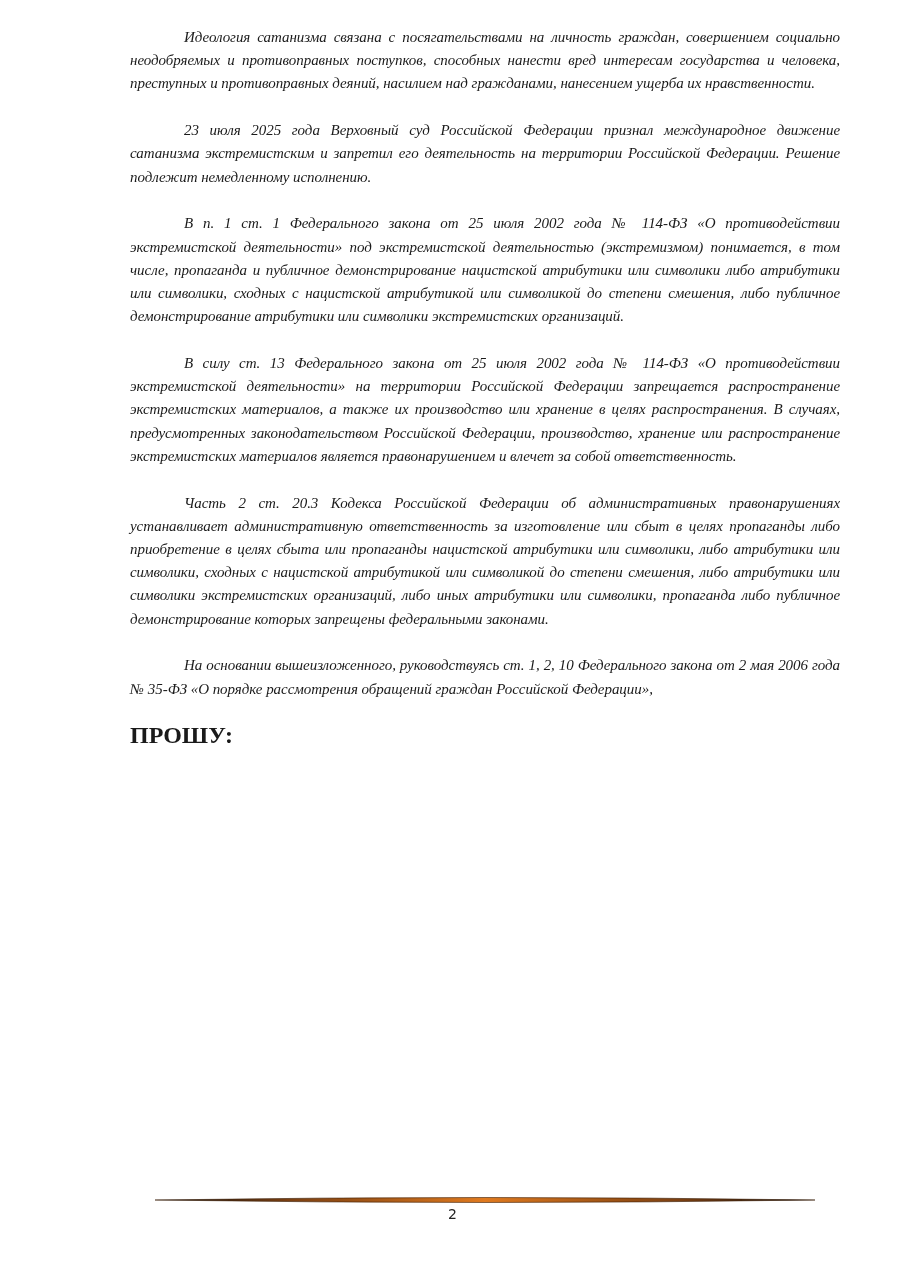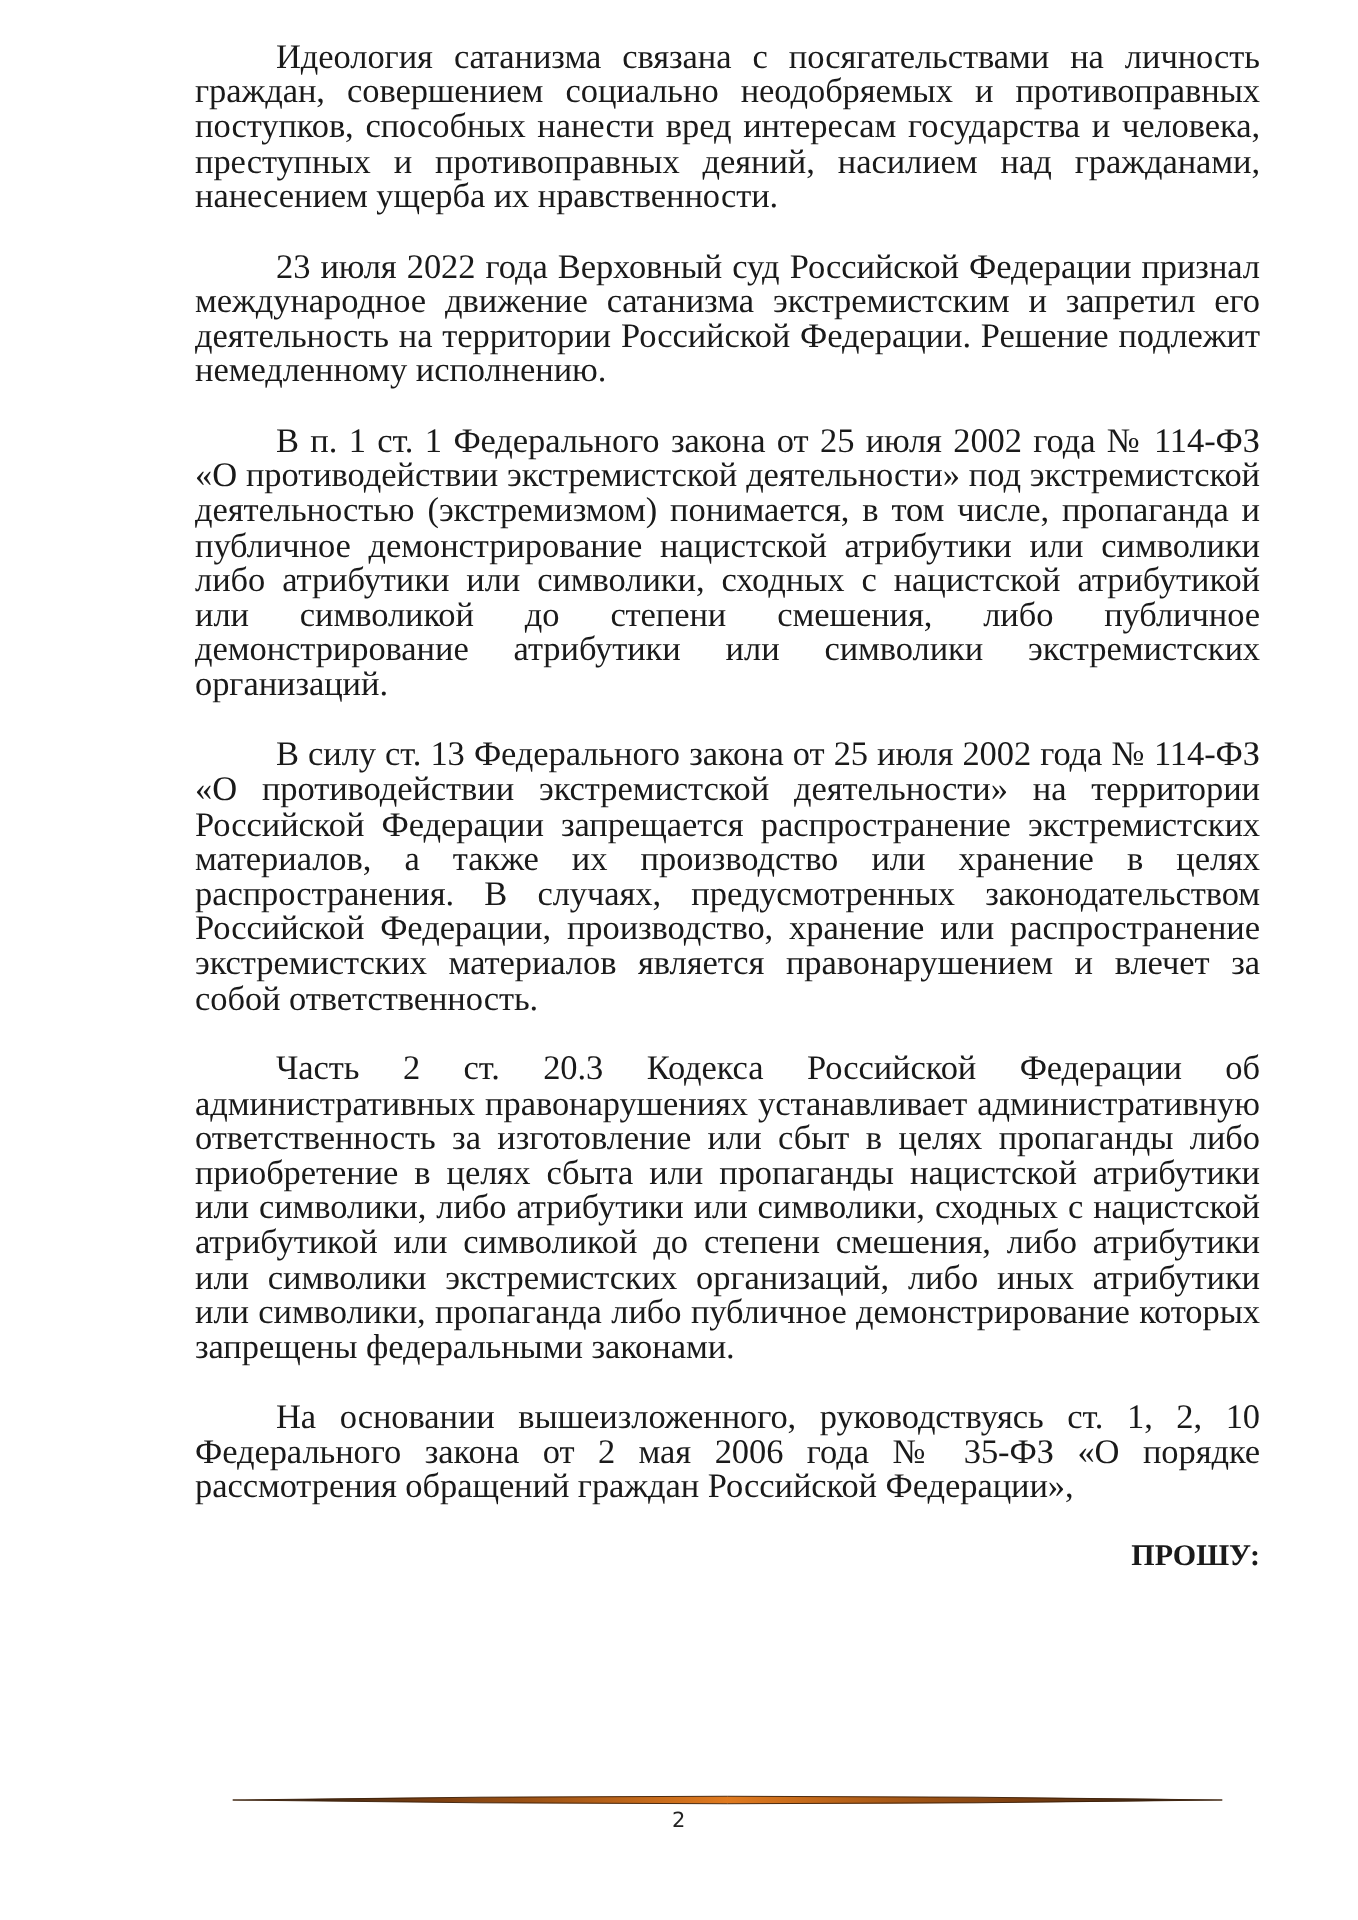--- a/index.html
+++ b/index.html
@@ -16,33 +16,34 @@
       color: #1a1a1a;
     }
     .page {
       position: absolute;
       left: 130px;
       top: 26px;
       width: 710px;
     }
     .para {
       margin: 0;
-      font-size: 23px;
+      font-size: 15px;
       line-height: 23.2px;
       text-align: justify;
       text-indent: 54px;
       letter-spacing: -0.05px;
       word-spacing: 0px;
+      font-style: italic;
     }
     .para.gap-after { margin-bottom: 23.6px; }
     .heading {
       margin: 0 0 8px 0;
-      text-align: right;
+      text-align: left;
       font-weight: bold;
-      font-size: 20px;
+      font-size: 24px;
       line-height: 23.2px;
       text-indent: 0;
     }
     .footer-rule {
       position: absolute;
       left: 155px;
       top: 1194px;
       width: 660px;
       height: 12px;
     }
@@ -55,21 +56,21 @@
       font-family: "DejaVu Sans", "Liberation Sans", sans-serif;
       font-size: 14px;
       color: #222;
     }
   </style>
 </head>
 <body>
 
 <div class="page">
   <p class="para gap-after">Идеология сатанизма связана с посягательствами на личность граждан, совершением социально неодобряемых и противоправных поступков, способных нанести вред интересам государства и человека, преступных и противоправных деяний, насилием над гражданами, нанесением ущерба их нравственности.</p>
-  <p class="para gap-after">23 июля 2022 года Верховный суд Российской Федерации признал международное движение сатанизма экстремистским и запретил его деятельность на территории Российской Федерации. Решение подлежит немедленному исполнению.</p>
+  <p class="para gap-after">23 июля 2025 года Верховный суд Российской Федерации признал международное движение сатанизма экстремистским и запретил его деятельность на территории Российской Федерации. Решение подлежит немедленному исполнению.</p>
   <p class="para gap-after">В п. 1 ст. 1 Федерального закона от 25 июля 2002 года № 114-ФЗ «О противодействии экстремистской деятельности» под экстремистской деятельностью (экстремизмом) понимается, в том числе, пропаганда и публичное демонстрирование нацистской атрибутики или символики либо атрибутики или символики, сходных с нацистской атрибутикой или символикой до степени смешения, либо публичное демонстрирование атрибутики или символики экстремистских организаций.</p>
   <p class="para gap-after">В силу ст. 13 Федерального закона от 25 июля 2002 года № 114-ФЗ «О противодействии экстремистской деятельности» на территории Российской Федерации запрещается распространение экстремистских материалов, а также их производство или хранение в целях распространения. В случаях, предусмотренных законодательством Российской Федерации, производство, хранение или распространение экстремистских материалов является правонарушением и влечет за собой ответственность.</p>
   <p class="para gap-after">Часть 2 ст. 20.3 Кодекса Российской Федерации об административных правонарушениях устанавливает административную ответственность за изготовление или сбыт в целях пропаганды либо приобретение в целях сбыта или пропаганды нацистской атрибутики или символики, либо атрибутики или символики, сходных с нацистской атрибутикой или символикой до степени смешения, либо атрибутики или символики экстремистских организаций, либо иных атрибутики или символики, пропаганда либо публичное демонстрирование которых запрещены федеральными законами.</p>
   <p class="para gap-after">На основании вышеизложенного, руководствуясь ст. 1, 2, 10 Федерального закона от 2 мая 2006 года № 35-ФЗ «О порядке рассмотрения обращений граждан Российской Федерации»,</p>
   <p class="heading">ПРОШУ:</p>
 </div>
 
 <svg class="footer-rule" viewBox="0 0 660 12" preserveAspectRatio="none">
   <defs>
     <linearGradient id="ruleGrad" x1="0" x2="1" y1="0" y2="0">

